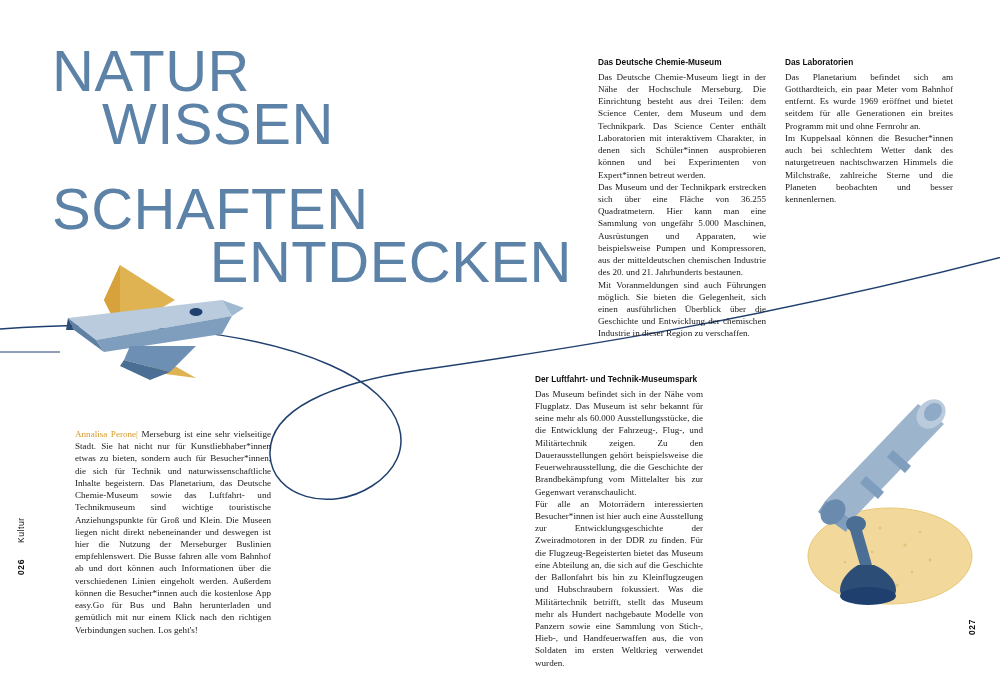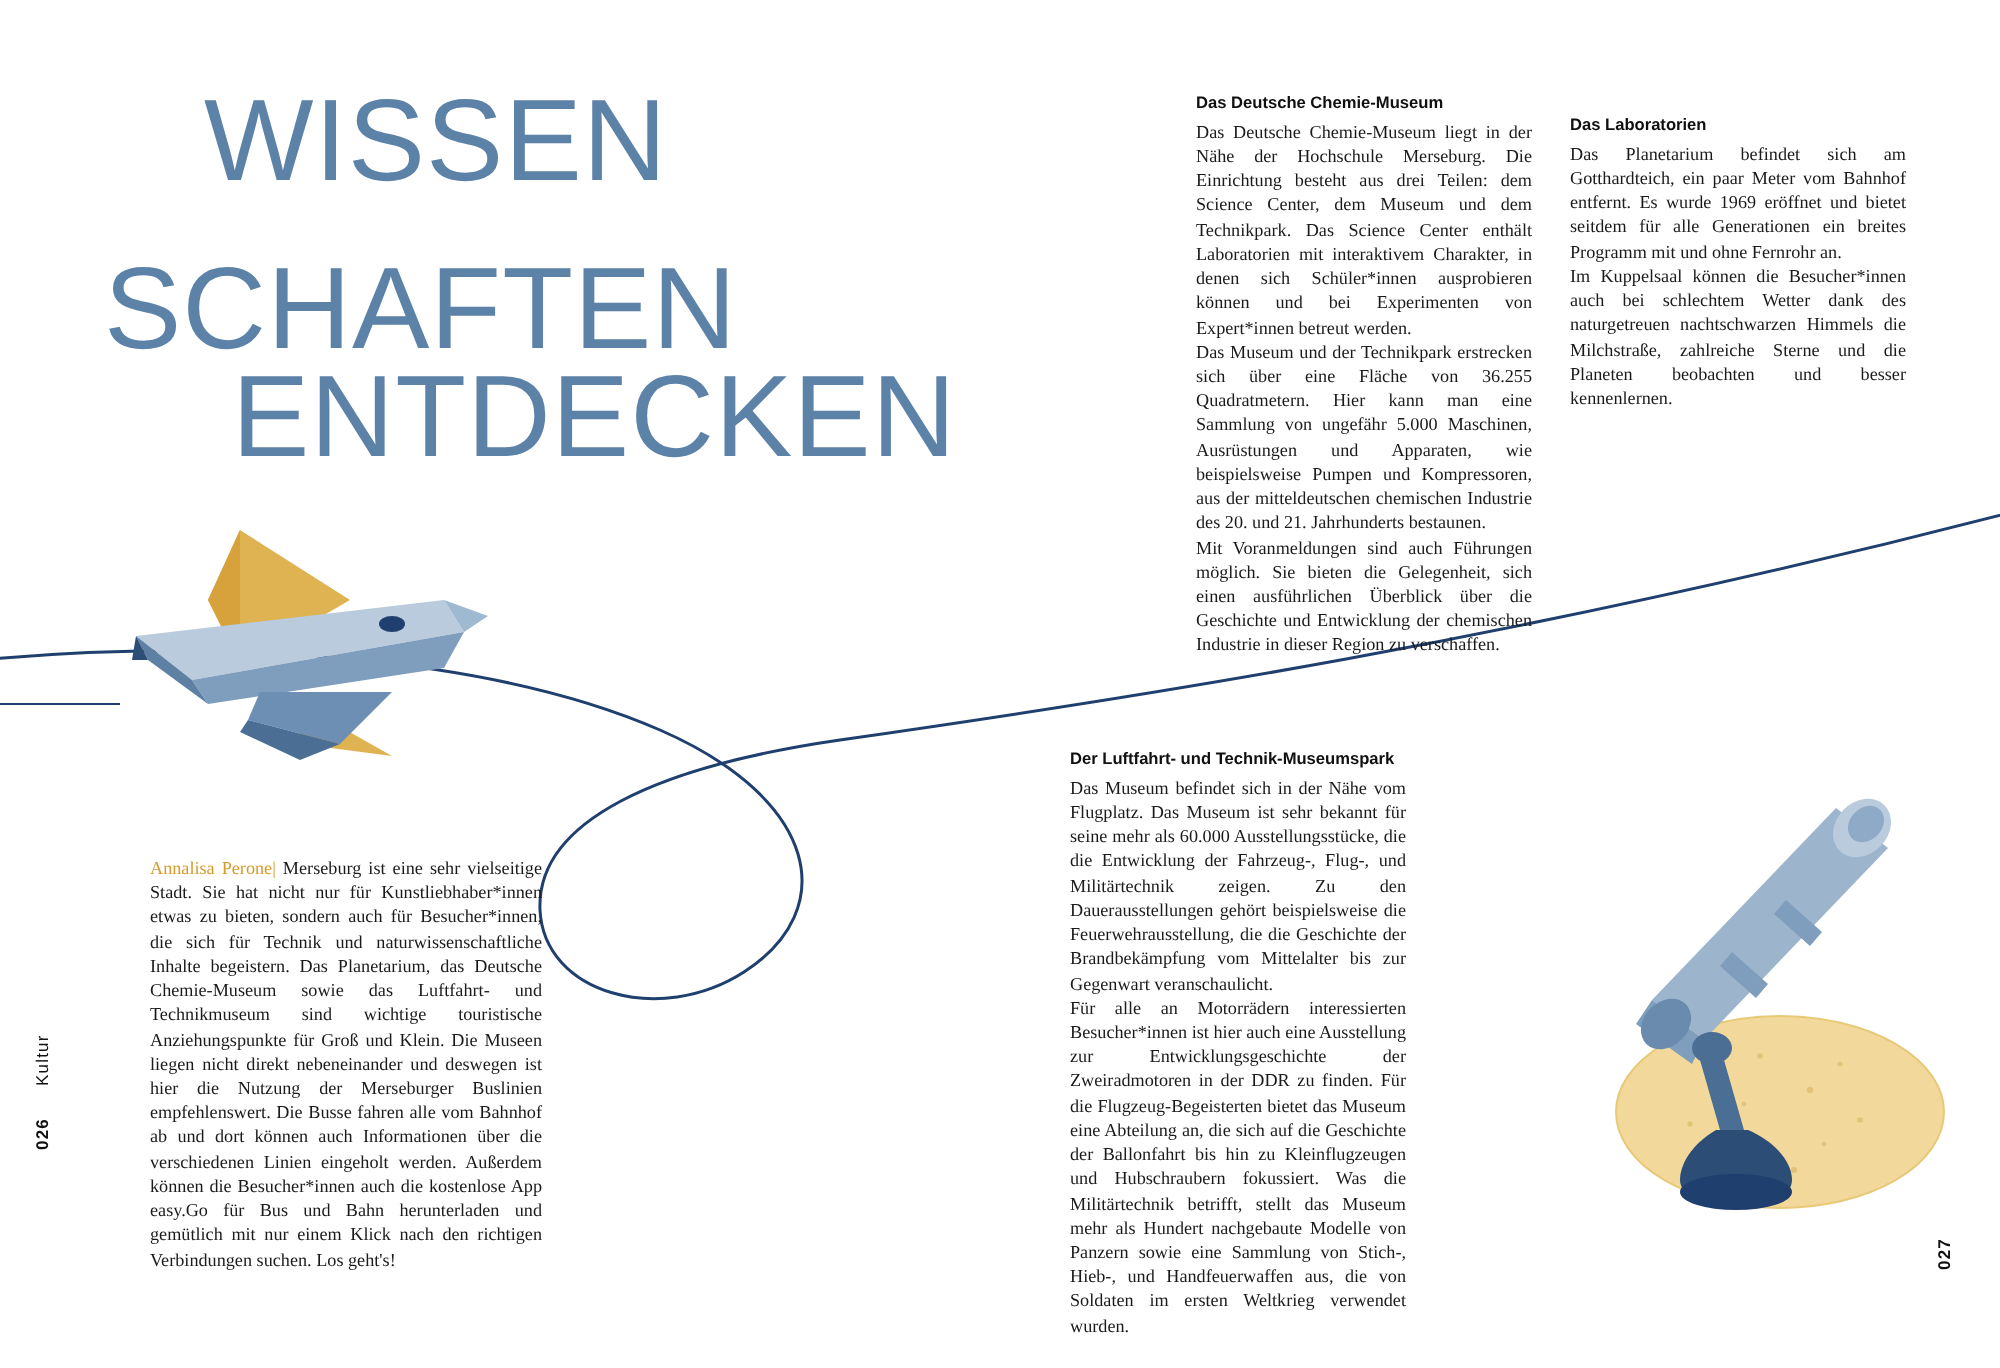--- a/index.html
+++ b/index.html
@@ -40,21 +40,21 @@
   }
   #headline .hl {
     display: block;
     font-size: 58px;
     white-space: nowrap;
     color: #5D82A8;
   }
   #headline .hl.l1 { margin-left: 0px; }
   #headline .hl.l2 { margin-left: 50px; }
   #headline .hl.l3 { margin-left: 0px; margin-top: 31px; }
-  #headline .hl.l4 { margin-left: 64px; }
+  #headline .hl.l4 { margin-left: 64px; text-align: right; }
 
   
   .col {
     position: absolute;
     font-size: 9.1px;
     line-height: 1.345;
     text-align: justify;
     color: #1A1A1A;
     font-family: "Liberation Serif", serif;
   }
@@ -74,21 +74,21 @@
   }
   .it { font-style: italic; }
 
   #col-intro {
     left: 75px;
     top: 428px;
     width: 196px;
   }
   #col-chemie {
     left: 598px;
-    top: 46px;
+    top: 57px;
     width: 168px;
   }
   #col-planetarium {
     left: 785px;
     top: 57px;
     width: 168px;
   }
   #col-luftfahrt {
     left: 535px;
     top: 374px;
@@ -189,20 +189,21 @@
 
       <ellipse cx="856" cy="524" rx="10" ry="8" fill="#4B6E94"></ellipse>
 
       <path d="M 850 530 L 862 530 L 874 572 L 862 572 Z" fill="#4B6E94"></path>
       <path d="M 858 565 C 846 572 840 582 840 590 C 840 598 852 604 868 604 C 884 604 896 598 896 590 C 896 580 886 570 874 565 Z" fill="#2C4D76"></path>
       <ellipse cx="868" cy="596" rx="28" ry="9" fill="#1F3F6E"></ellipse>
     </g>
   </svg>
 
   <div id="headline">
+    <span class="hl l1">NATUR</span>
     <span class="hl l2">WISSEN</span>
     <span class="hl l3">SCHAFTEN</span>
     <span class="hl l4">ENTDECKEN</span>
   </div>
 
   <div class="col" id="col-intro">
     <p><span class="byline">Annalisa Perone</span><span class="byline">|</span><span> Merseburg ist eine sehr vielseitige Stadt. Sie hat nicht nur für Kunstliebhaber*innen etwas zu bieten, sondern auch für Besucher*innen, die sich für Technik und naturwissenschaftliche Inhalte begeistern. Das Planetarium, das Deutsche Chemie-Museum sowie das Luftfahrt- und Technikmuseum sind wichtige touristische Anziehungspunkte für Groß und Klein. Die Museen liegen nicht direkt nebeneinander und deswegen ist hier die Nutzung der Merseburger Buslinien empfehlenswert. Die Busse fahren alle vom Bahnhof ab und dort können auch Informationen über die verschiedenen Linien eingeholt werden. Außerdem können die Besucher*innen auch die kostenlose App easy.Go für Bus und Bahn herunterladen und gemütlich mit nur einem Klick nach den richtigen Verbindungen suchen. Los geht's!</span></p>
   </div>
 
   <div class="col" id="col-chemie">

